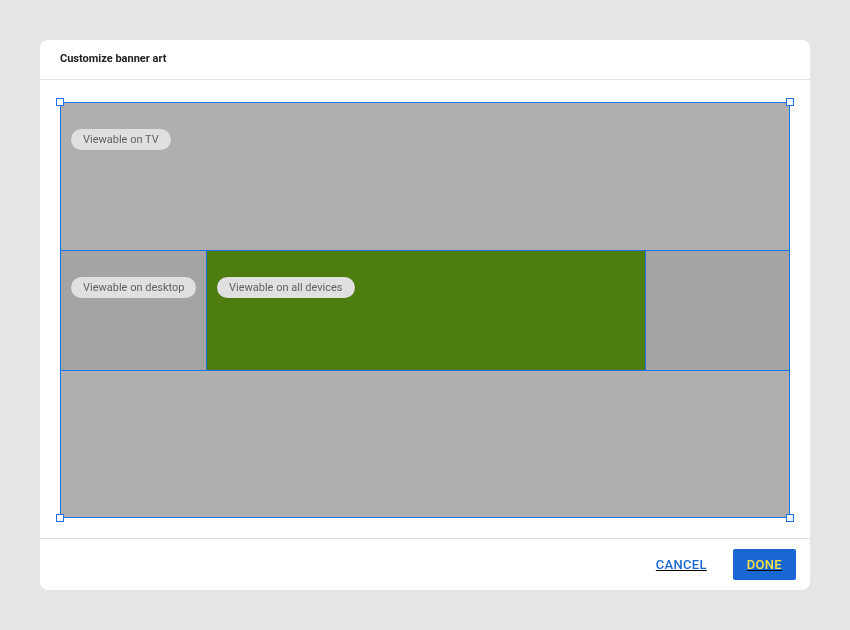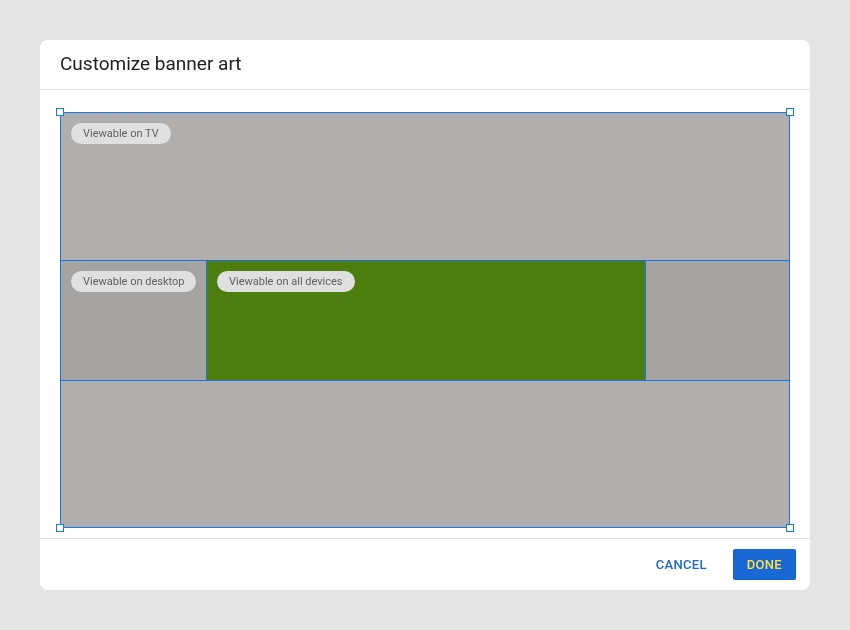--- a/index.html
+++ b/index.html
@@ -17,22 +17,22 @@
       width: 770px;
       height: 550px;
       display: flex;
       flex-direction: column;
     }
     .header {
       border-bottom: 1px solid #e0e0e0;
       padding: 12px 20px 14px;
     }
     .header h1 {
-      font-size: 19px;
-      font-weight: 400;
+      font-size: 11px;
+      font-weight: 700;
       color: #212121;
     }
     .body {
       flex: 1;
       padding: 22px 20px 0;
       display: flex;
       align-items: flex-start;
       justify-content: center;
     }
     .crop-bounds {
@@ -72,35 +72,36 @@
       position: absolute;
       top: 147px;
       height: 121px;
       left: 145px;
       width: 440px;
       background: #4d7c0f;
       border: 1px solid #1a73e8;
     }
     .chip {
       position: absolute;
-      top: 10px;
+      top: 26px;
       left: 10px;
       background: #e0e0e0;
       border-radius: 12px;
       padding: 4px 12px;
       font-size: 11px;
       color: #5f5f5f;
     }
     .footer {
       border-top: 1px solid #e0e0e0;
       padding: 10px 14px;
       display: flex;
       justify-content: flex-end;
       gap: 12px;
       align-items: center;
+      text-decoration: underline;
     }
     .btn {
       font-size: 13px;
       font-weight: 500;
       letter-spacing: 0.3px;
       cursor: pointer;
       border: none;
       background: transparent;
       padding: 8px 14px;
       border-radius: 2px;

